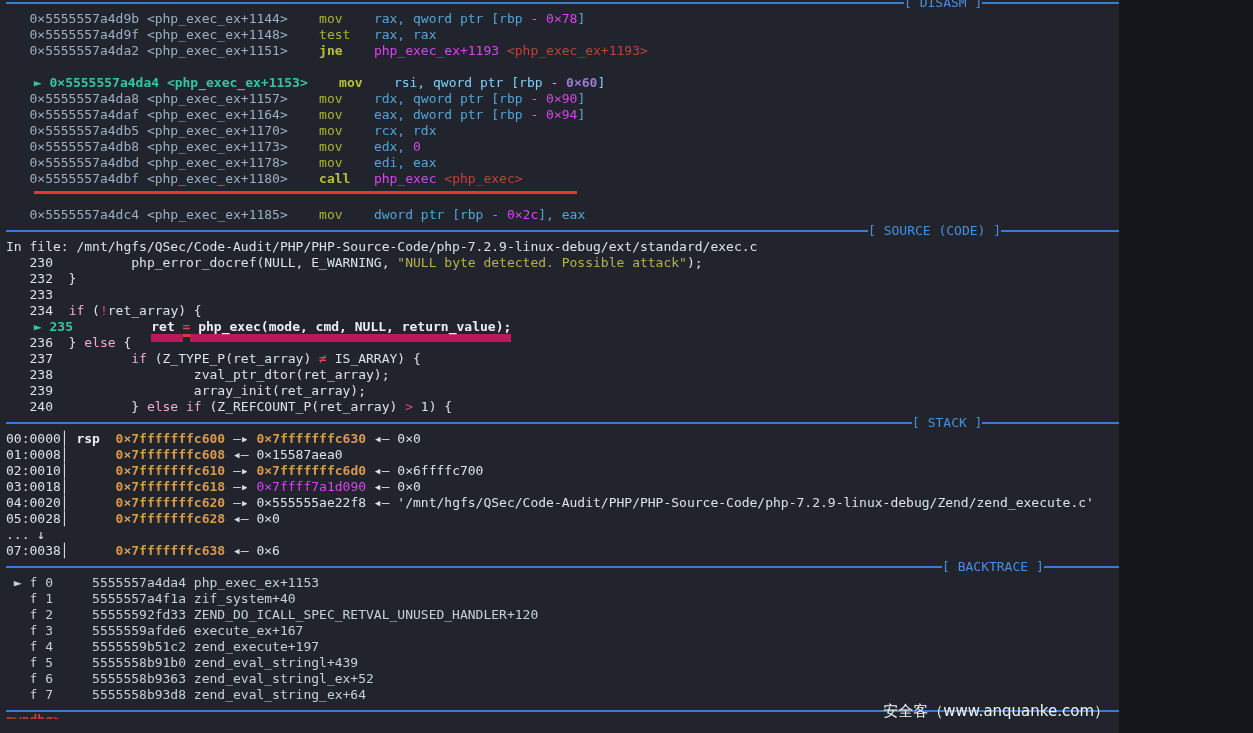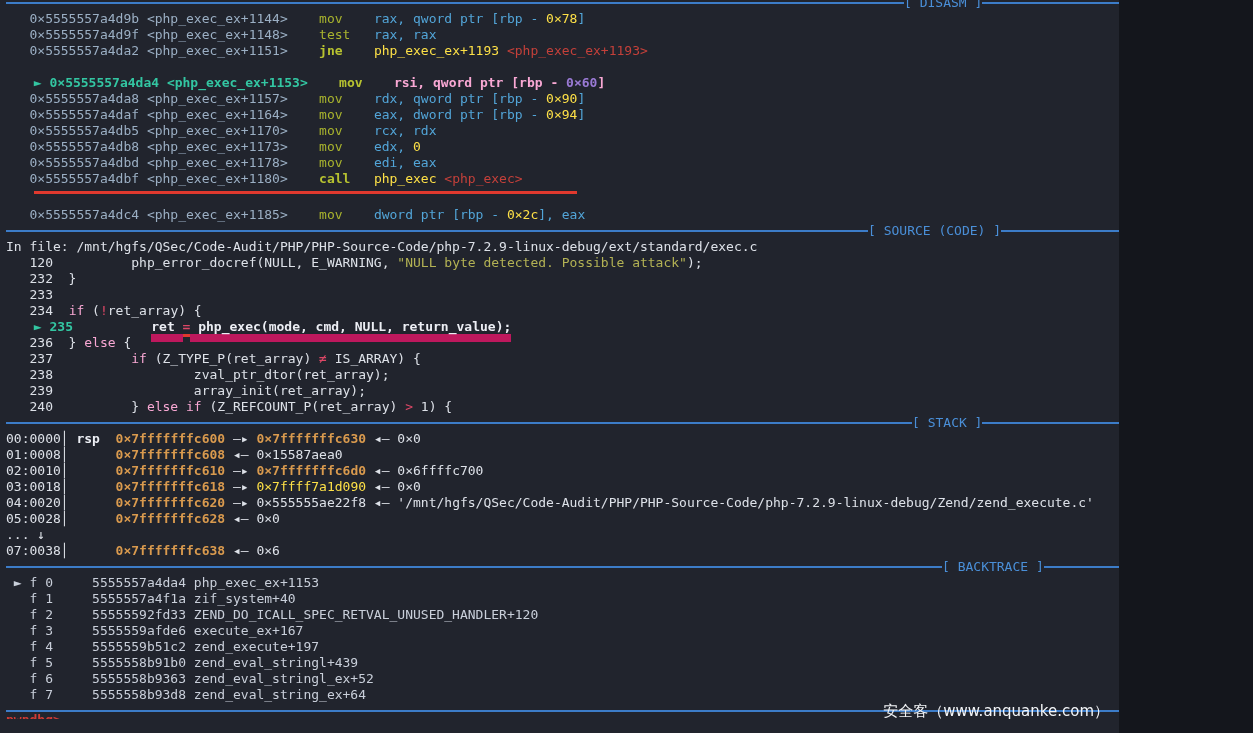--- a/index.html
+++ b/index.html
@@ -14,22 +14,22 @@
   .term{padding:0 0 0 6px;}
   .tl{height:16px;white-space:pre;}
   
   .c-df{color:#dde1e8;}
   .c-wb{color:#eceef4;font-weight:bold;}
   .c-ad{color:#9bafc4;}
   .c-cur{color:#33c6a2;font-weight:bold;margin-left:20px;}
   .c-mn{color:#a9b42e;}
   .c-mnb{color:#b7c230;font-weight:bold;}
   .c-op{color:#52a5d8;}
-  .c-opb{color:#f9a8d4;font-weight:bold;}
-  .c-nu{color:#fde047;}
+  .c-opb{color:#7dd3fc;font-weight:normal;}
+  .c-nu{color:#d946ef;}
   .c-nub{color:#9a7ad5;font-weight:bold;}
   .c-rd{color:#c4403a;}
   .c-pk{color:#dc4766;}
   .c-pku{color:#dc4766;font-weight:bold;border-bottom:3px solid #e0392e;}
   .c-or{color:#d99a4e;font-weight:bold;}
   .c-st{color:#b3b254;}
   .c-kw{color:#f9a8d4;}
   .c-bt{color:#c9cfda;}
   .c-ulb{color:#eceef4;font-weight:bold;border-bottom:8px solid #be185d;}
   
@@ -78,21 +78,21 @@
         </div>
         <div class="tl"><span class="c-ad">   0×5555557a4dc4 &lt;php_exec_ex+1185&gt;    </span><span class="c-mn">mov</span><span class="c-df">    </span><span class="c-op">dword ptr [rbp - </span><span class="c-nu">0×2c</span><span class="c-op">], eax</span></div>
       </div>
 
     <div class="sec-head">
       <div class="hline"></div>
       <span class="hlabel" style="left:862px;">[ SOURCE (CODE) ]</span>
     </div>
     <div class="lines">
         <div class="tl"><span class="c-df">In file: /mnt/hgfs/QSec/Code-Audit/PHP/PHP-Source-Code/php-7.2.9-linux-debug/ext/standard/exec.c</span></div>
-        <div class="tl"><span class="c-df">   120          php_error_docref(NULL, E_WARNING, </span><span class="c-st">"NULL byte detected. Possible attack"</span><span class="c-df">);</span></div>
+        <div class="tl"><span class="c-df">   230          php_error_docref(NULL, E_WARNING, </span><span class="c-st">"NULL byte detected. Possible attack"</span><span class="c-df">);</span></div>
         <div class="tl"><span class="c-df">   232  }</span></div>
         <div class="tl"><span class="c-df">   233</span></div>
         <div class="tl"><span class="c-df">   234  </span><span class="c-kw">if</span><span class="c-df"> (</span><span class="c-pk">!</span><span class="c-df">ret_array) {</span></div>
         <div class="tl"><span class="c-cur"> ► 235</span><span class="c-df">          </span><span class="c-ulb">ret </span><span class="c-pku">=</span><span class="c-ulb"> php_exec(mode, cmd, NULL, return_value);</span></div>
         <div class="tl"><span class="c-df">   236  } </span><span class="c-kw">else</span><span class="c-df"> {</span></div>
         <div class="tl"><span class="c-df">   237          </span><span class="c-kw">if</span><span class="c-df"> (Z_TYPE_P(ret_array) </span><span class="c-pk">≠</span><span class="c-df"> IS_ARRAY) {</span></div>
         <div class="tl"><span class="c-df">   238                  zval_ptr_dtor(ret_array);</span></div>
         <div class="tl"><span class="c-df">   239                  array_init(ret_array);</span></div>
         <div class="tl"><span class="c-df">   240          } </span><span class="c-kw">else</span><span class="c-df"> </span><span class="c-kw">if</span><span class="c-df"> (Z_REFCOUNT_P(ret_array) </span><span class="c-pk">&gt;</span><span class="c-df"> 1) {</span></div>
       </div>

